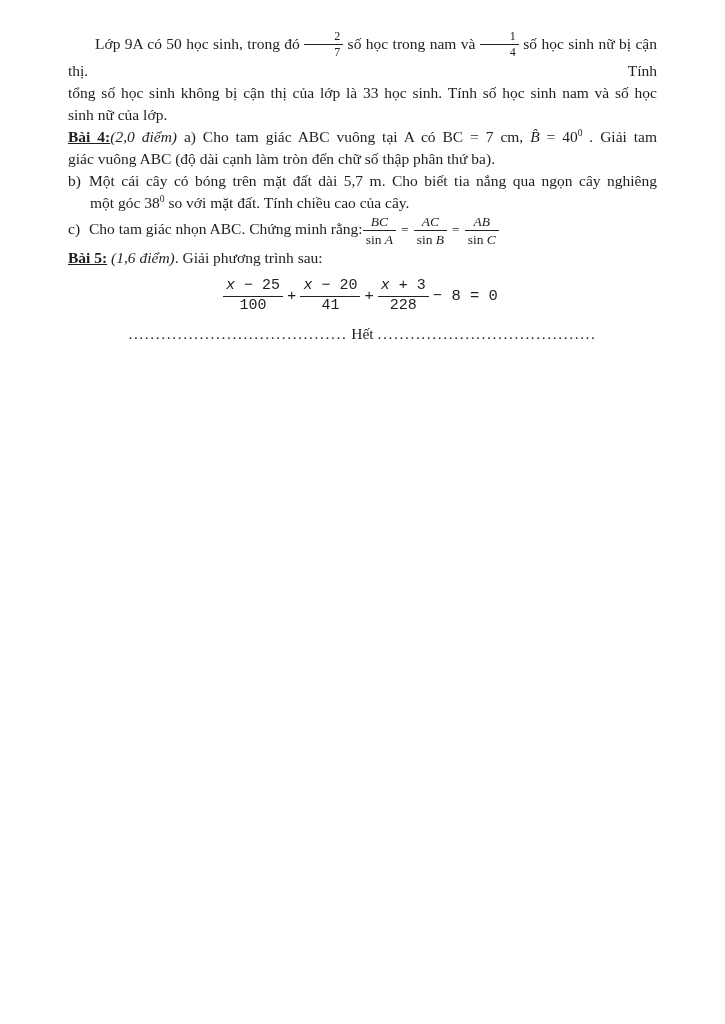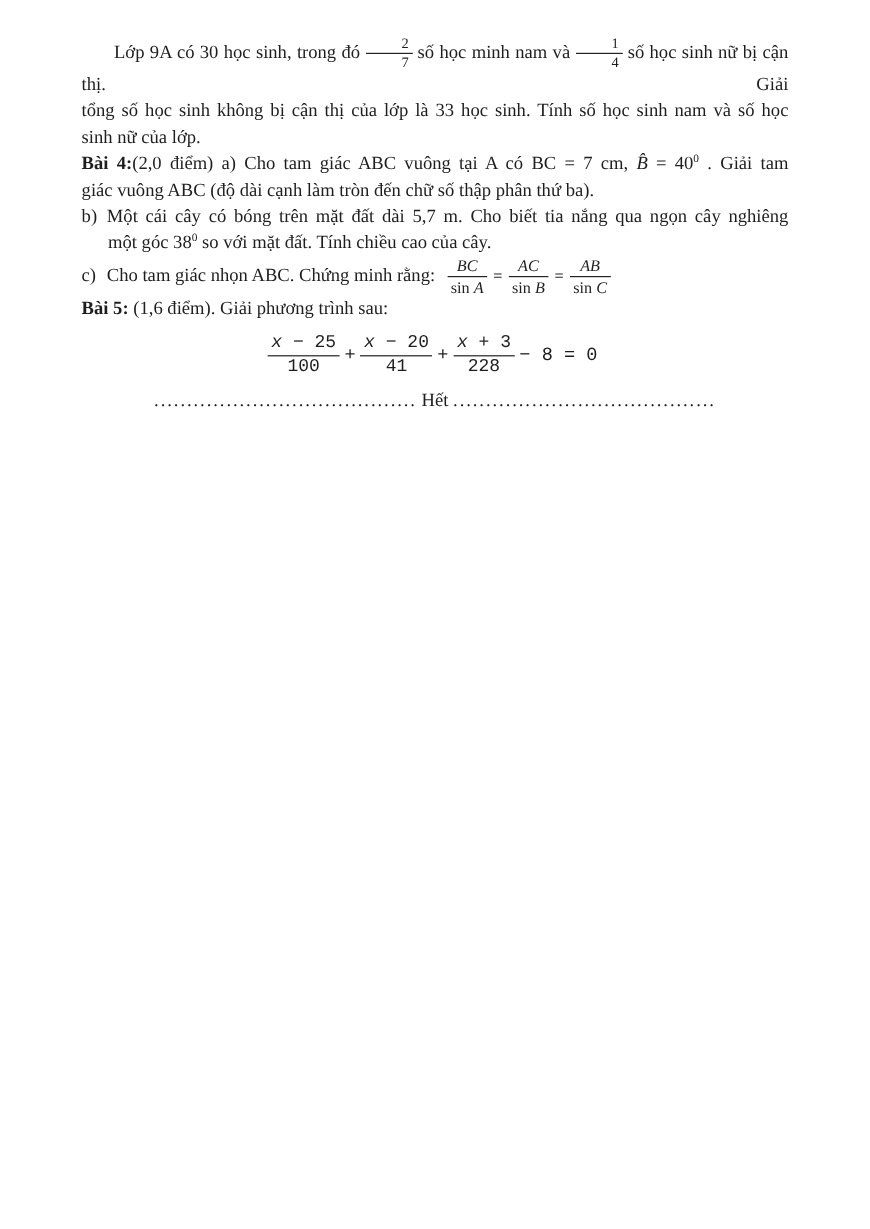--- a/index.html
+++ b/index.html
@@ -8,43 +8,43 @@
     background:#ffffff;color:#1e1e1e;
     font-family:"Liberation Serif","DejaVu Serif",serif;
     font-size:15.5px;line-height:22px;
     padding:30px 68px 0 68px;
   }
   .line{text-align:justify;}
   .jlast{text-align-last:justify;}
   .indent{text-indent:27px;}
   .hang{padding-left:22px;}
   .marker{display:inline-block;width:21px;}
-  .lbl{font-weight:bold;}
-  .pts{}
+  .lbl{font-weight:bold;text-decoration:underline;}
+  .pts{font-style:italic;}
   .mi{font-style:italic;}
   sup{font-size:9.5px;line-height:0;vertical-align:super;}
   .frac{display:inline-block;vertical-align:middle;text-align:center;line-height:1.12;}
   .frac>.num{display:block;border-bottom:1px solid #222222;padding:0 3px 1px 3px;}
   .frac>.den{display:block;padding:1px 3px 0 3px;}
   .f-sm{font-size:12px;}
   .f-eq{font-size:15px;}
-  .ratio{display:inline-block;vertical-align:middle;font-size:13.5px;margin-left:10px;}
+  .ratio{display:inline-block;vertical-align:middle;font-size:13.5px;}
   .ratio .rel{display:inline-block;vertical-align:middle;margin:0 5px;}
   .equation{text-align:center;margin:9px 0 7px 0;font-family:Liberation Mono, monospace;}
   .op{display:inline-block;vertical-align:middle;margin:0 4px;}
   .footer{text-align:center;margin-top:8px;white-space:nowrap;}
   .dots{letter-spacing:1.6px;}
 </style>
 </head>
 <body>
 
 <div class="page">
 
   <div>
-    <div class="line jlast indent"><span>Lớp 9A có 30 học sinh, trong đó </span><span class="frac f-sm"><span class="num">2</span><span class="den">7</span></span><span> số học minh nam và </span><span class="frac f-sm"><span class="num">1</span><span class="den">4</span></span><span> số học sinh nữ bị cận thị. Giải</span></div>
+    <div class="line jlast indent"><span>Lớp 9A có 50 học sinh, trong đó </span><span class="frac f-sm"><span class="num">2</span><span class="den">7</span></span><span> số học trong nam và </span><span class="frac f-sm"><span class="num">1</span><span class="den">4</span></span><span> số học sinh nữ bị cận thị. Tính</span></div>
     <div class="line jlast">tổng số học sinh không bị cận thị của lớp là 33 học sinh. Tính số học sinh nam và số học</div>
     <div class="line">sinh nữ của lớp.</div>
   </div>
 
   <div>
     <div class="line jlast"><span class="lbl">Bài 4:</span><span class="pts">(2,0 điểm)</span><span> a) Cho tam giác ABC vuông tại A có BC = 7 cm, </span><span class="mi">B̂</span><span> = 40</span><sup>0</sup><span> .  Giải tam</span></div>
     <div class="line">giác vuông ABC (độ dài cạnh làm tròn đến chữ số thập phân thứ ba).</div>
 
     <div class="line jlast"><span class="marker">b)</span><span>Một cái cây có bóng trên mặt đất dài 5,7 m. Cho biết tia nắng qua ngọn cây nghiêng</span></div>
     <div class="line hang"><span>một góc 38</span><sup>0</sup><span> so với mặt đất. Tính chiều cao của cây.</span></div>

